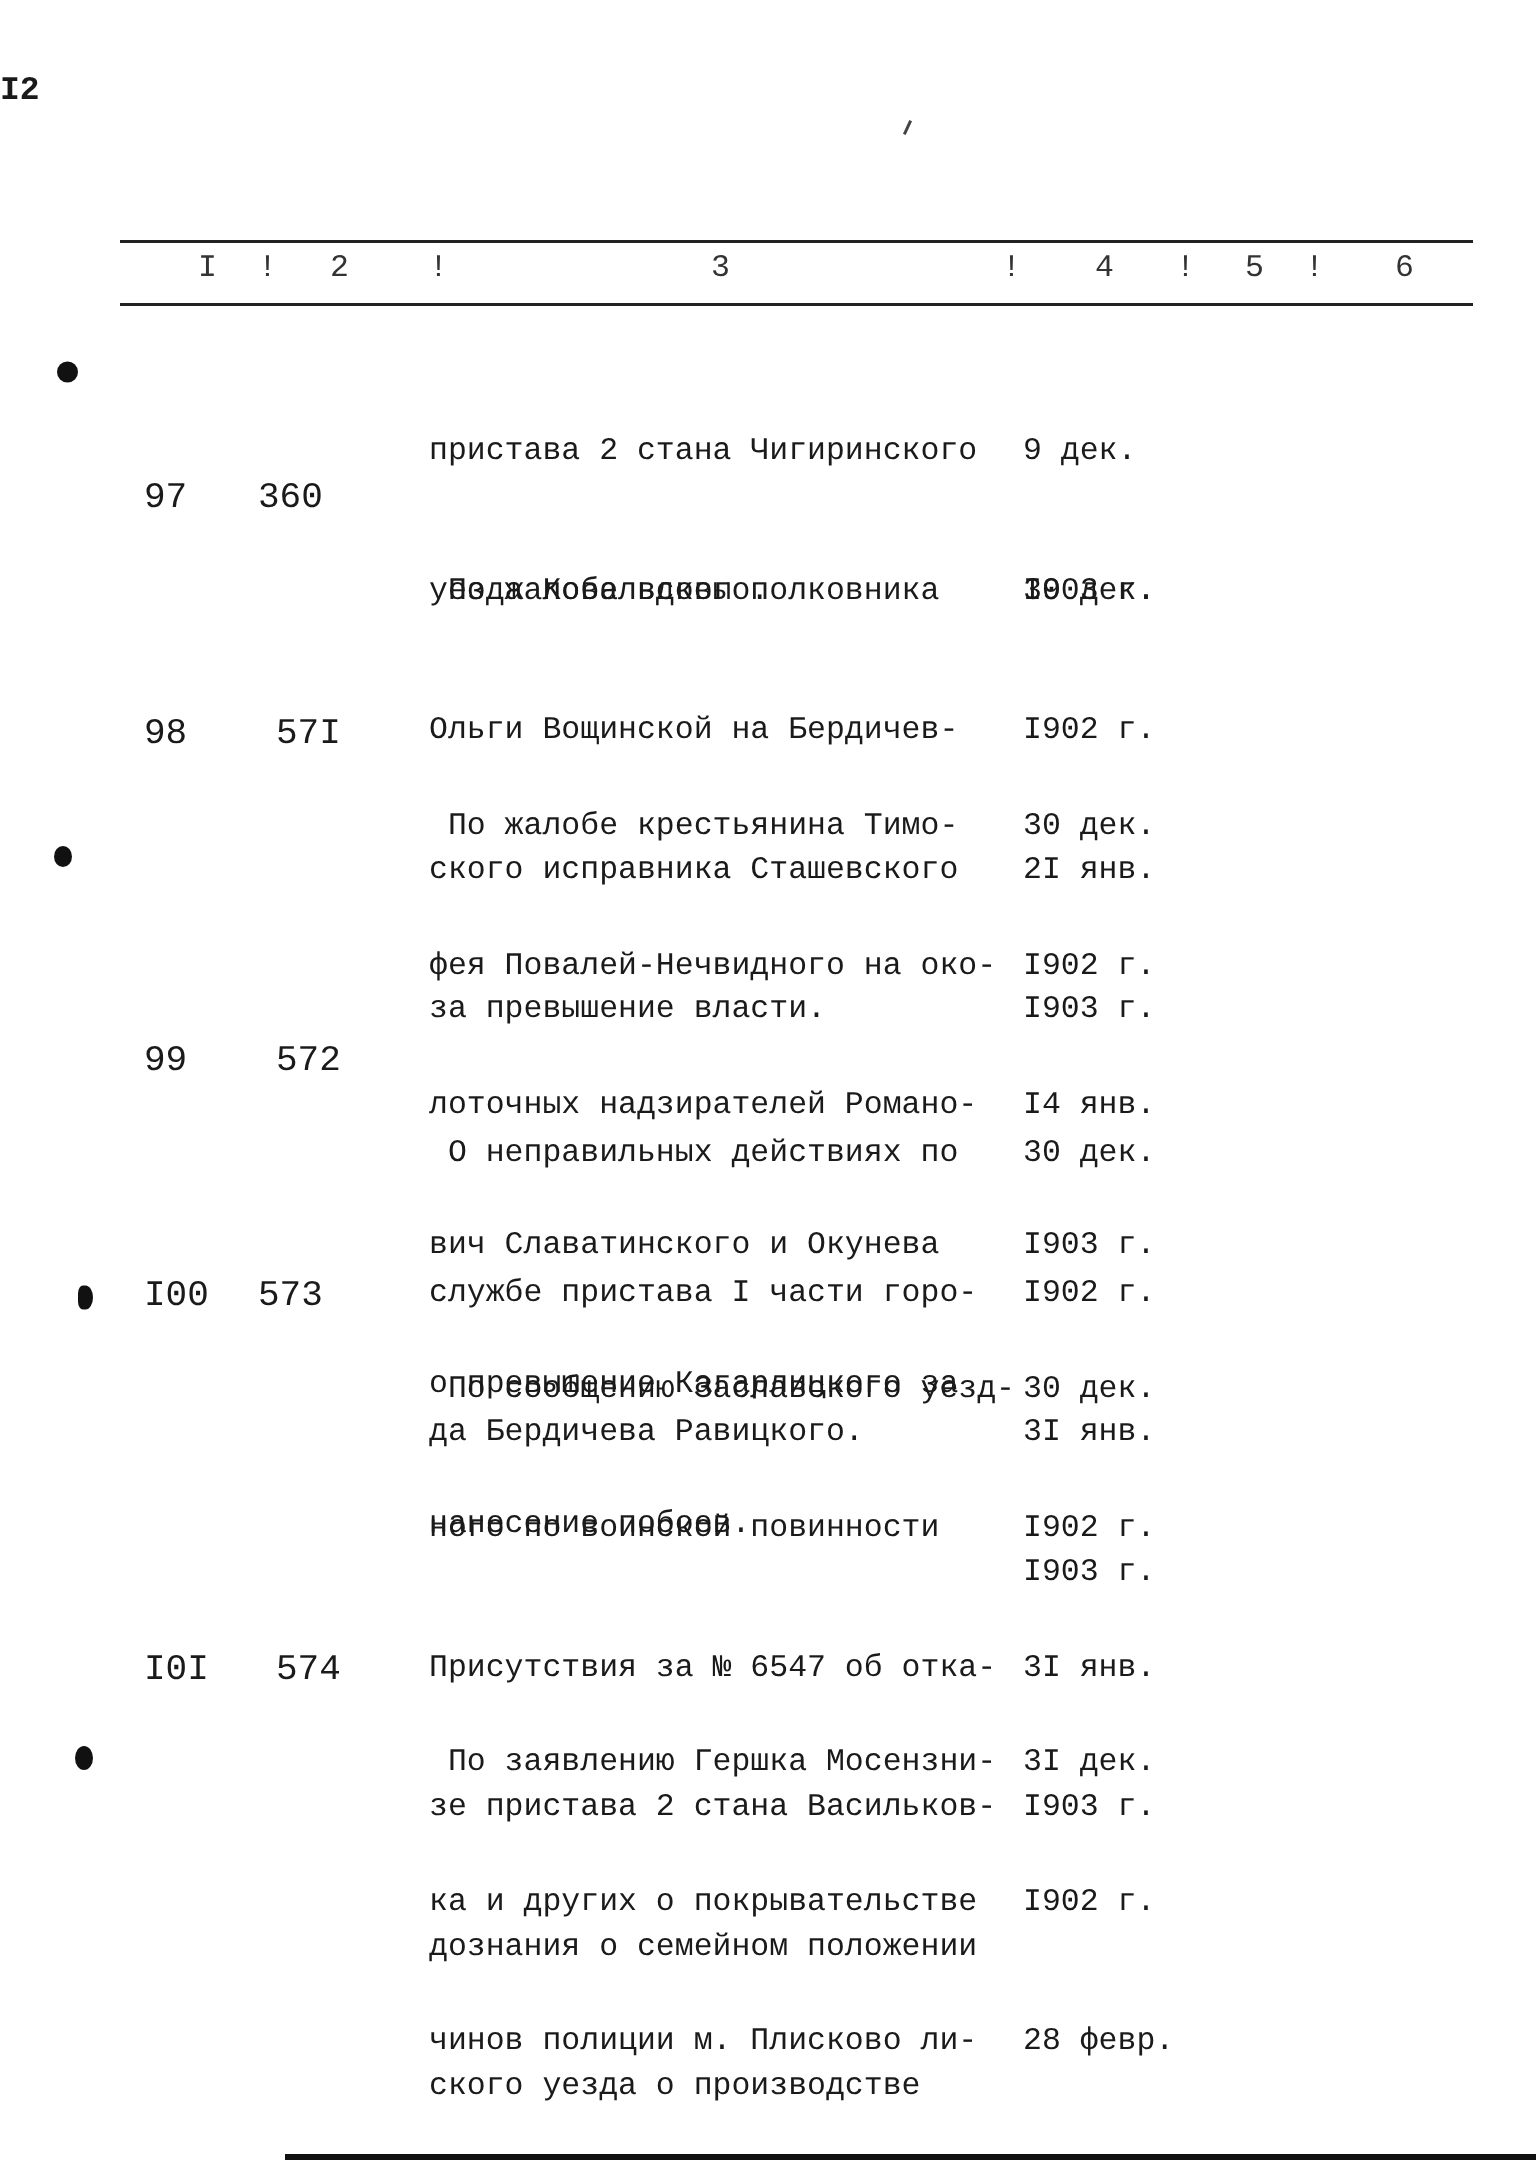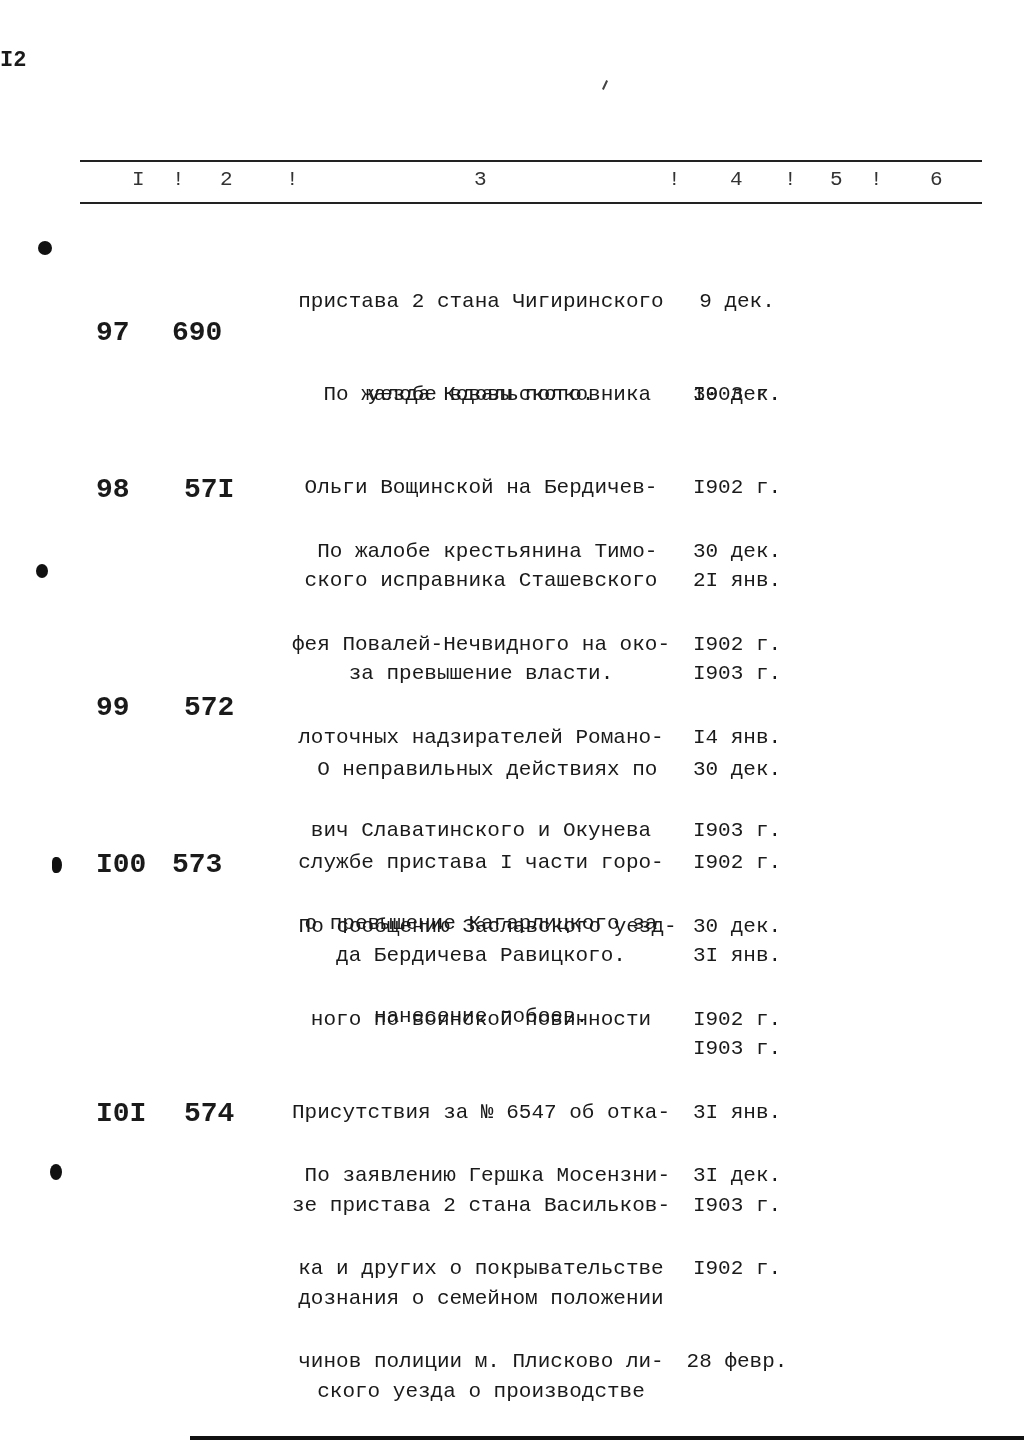--- a/index.html
+++ b/index.html
@@ -55,43 +55,42 @@
       position: absolute;
       top: 0;
     }
     .entry {
       position: absolute;
       left: 0;
       width: 1024px;
     }
     .entry .num {
       position: absolute;
-      font-size: 28px;
+      font-size: 24px;
       line-height: 31px;
-      font-weight: bold;
     }
     .entry .col1 { left: 96px; width: 60px; }
     .entry .col2 { left: 172px; width: 70px; }
     .entry .desc {
       position: absolute;
       left: 286px;
       width: 390px;
       font-size: 21px;
       line-height: 31px;
       white-space: pre;
     }
     .entry .dates {
       position: absolute;
       left: 682px;
       width: 110px;
       font-size: 21px;
       line-height: 31px;
       white-space: pre;
     }
-    .line { display: block; height: 31px; text-align: center; }
+    .line { display: block; height: 31px; }
     .hole {
       position: absolute;
       width: 14px;
       height: 14px;
       background: #111;
       border-radius: 50%;
     }
     .bottom-edge {
       position: absolute;
       left: 190px;
@@ -131,21 +130,21 @@
     <span class="line">уезда Ковальского.</span>
   </div>
   <div class="dates">
     <span class="line">9 дек.</span>
     <span class="line">I903 г.</span>
   </div>
 </div>
 
 <div class="entry" style="top:317px">
   <div class="num col1">97</div>
-  <div class="num col2">690</div>
+  <div class="num col2">360</div>
   <div class="desc">
     <span class="line"> По жалобе вдовы полковника</span>
     <span class="line">Ольги Вощинской на Бердичев-</span>
     <span class="line">ского исправника Сташевского</span>
     <span class="line">за превышение власти.</span>
   </div>
   <div class="dates">
     <span class="line">30 дек.</span>
     <span class="line">I902 г.</span>
     <span class="line">2I янв.</span>

